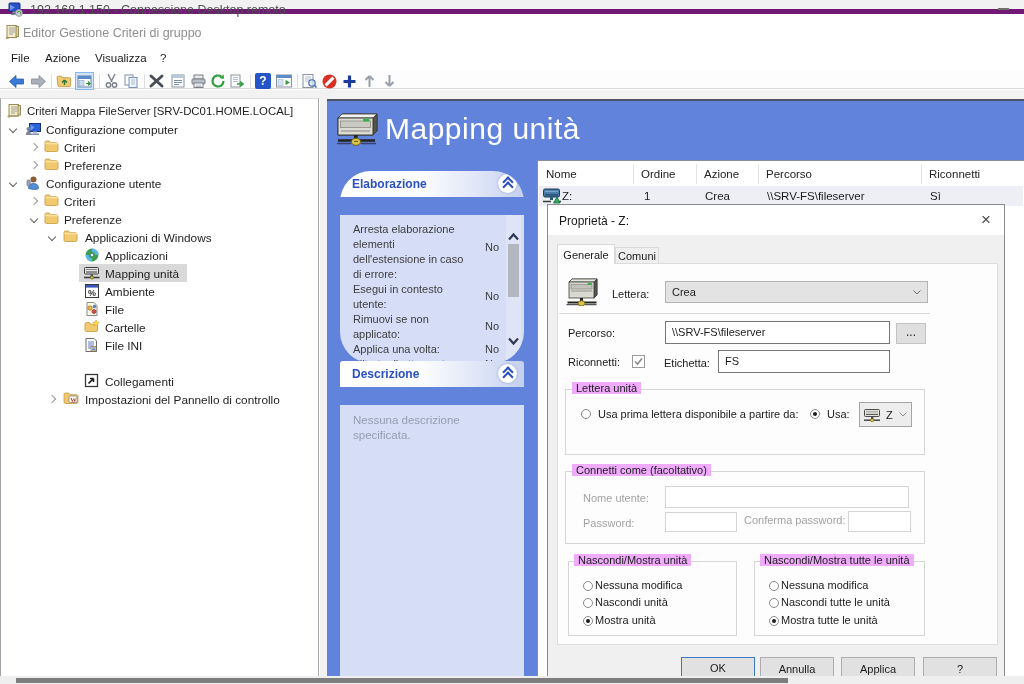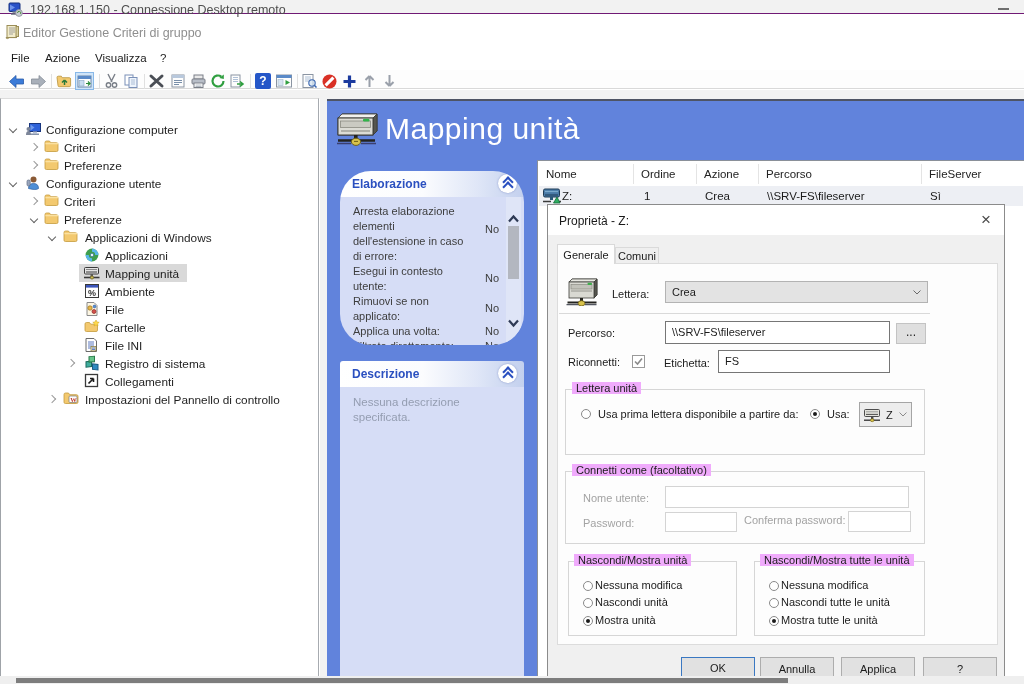--- a/index.html
+++ b/index.html
@@ -2,21 +2,21 @@
 <html><head>
 <meta charset="utf-8">
 <style>
 * { margin:0; padding:0; box-sizing:border-box; }
 html,body { width:1024px; height:684px; overflow:hidden; background:#fff;
   font-family:"Liberation Sans", sans-serif; }
 .abs { position:absolute; }
 #stage { position:relative; width:1024px; height:684px; }
 
 #rdpbar { left:0; top:0; width:1024px; height:14px; background:#f2f2f2;
-  border-bottom:1px solid #701a75; }
+  border-bottom:5px solid #701a75; }
 #rdpbar .txt { position:absolute; left:30px; top:3px; font-size:12.5px; color:#4e4e4e; }
 #mini { position:absolute; left:998px; top:8px; width:11px; height:2px; background:#6f6f6f; }
 #titlebar { left:0; top:19px; width:1024px; height:26px; background:#fff; }
 #titlebar .txt { position:absolute; left:23px; top:7px; font-size:12.5px; color:#8e8e8e; }
 #menubar { left:0; top:45px; width:1024px; height:25px; background:#fff; font-size:11.5px; color:#1b1b1b; }
 #menubar span { position:absolute; top:7px; }
 #toolbar { left:0; top:70px; width:1024px; height:19px; background:#fdfdfd; border-bottom:1px solid #d9d9d9; }
 #toolbar > * { transform:translateY(2px); }
 #band { left:0; top:90px; width:1024px; height:9px; background:#f2f2f2; }
 
@@ -24,21 +24,21 @@
   border-right:1px solid #a7abb0; border-left:1px solid #9fa3a8; border-top:1px solid #dcdcdc; overflow:hidden; }
 #splitter { left:320px; top:98px; width:7px; height:578px; background:#f2f2f2; }
 #rightpane { left:327px; top:99px; width:697px; height:577px; background:#6183dc; }
 #rp-topline { left:327px; top:99px; width:697px; height:2px; background:#4e5464; }
 #bigtitle { left:385px; top:112px; font-size:30px; color:#ffffff; letter-spacing:0.5px; }
 
 .panel { position:absolute; left:340px; width:184px; border-radius:3px 3px 0 0; overflow:hidden; }
 .phead { position:relative; height:26px;
   background:linear-gradient(to right,#ffffff 0%,#fbfcfe 45%,#dfe6f7 75%,#c3d0ee 100%); }
 .phead .t { position:absolute; left:12px; top:6px; font-size:12px; font-weight:bold; color:#2b50c0; }
-.pbody { background:#d6ddf6; position:relative; }
+.pbody { background:#d6ddf6; position:relative;margin-top:18px; }
 .chev { position:absolute; right:7px; top:3px; width:19px; height:19px; border-radius:50%;
   background:#fff; box-shadow:0 0 2px rgba(60,80,160,.5); }
 .chev::before { content:""; position:absolute; left:5.5px; top:4px; width:6px; height:6px;
   border-left:2px solid #2b50c0; border-top:2px solid #2b50c0; transform:rotate(45deg) scaleY(1); }
 .chev::after { content:""; position:absolute; left:5.5px; top:8.5px; width:6px; height:6px;
   border-left:2px solid #2b50c0; border-top:2px solid #2b50c0; transform:rotate(45deg); }
 
 #listarea { left:537px; top:160px; width:487px; height:516px; background:#fff;
   border-left:1px solid #8a9099; border-top:1px solid #8a9099; }
 .lhead { position:absolute; top:7px; font-size:11.5px; color:#232323; }
@@ -195,20 +195,32 @@
       </svg>
     <svg width="15" height="16" style="position:absolute;left:362px;top:1px" viewBox="0 0 15 16">
         <path d="M7.5 14 V4 M7.5 3 L3.5 7 M7.5 3 L11.5 7" stroke="#9aa0aa" stroke-width="2" fill="none"></path>
       </svg>
     <svg width="15" height="16" style="position:absolute;left:382px;top:1px" viewBox="0 0 15 16">
         <path d="M7.5 2 V12 M7.5 13 L3.5 9 M7.5 13 L11.5 9" stroke="#9aa0aa" stroke-width="2" fill="none"></path>
       </svg>
   </div>
   <div id="band" class="abs"></div>
   <div id="tree" class="abs">
+    <div class="trow" style="left:0;top:3px;width:319px;">
+      <span class="ticon" style="left:5px">
+          <svg width="16" height="15" viewBox="0 0 16 15">
+            <rect x="3" y="1.5" width="9.5" height="11.5" fill="#f2ecca" stroke="#9b8e58"></rect>
+            <rect x="12" y="2.5" width="2.5" height="9.5" fill="#d9d09f" stroke="#9b8e58"></rect>
+            <path d="M2 13 h10" stroke="#9b8e58"></path>
+            <path d="M1.5 13.5 q1.5 1.5 3 0" stroke="#9b8e58" fill="#e8e1b8"></path>
+            <path d="M5 4 h6 M5 6 h6 M5 8 h6 M5 10 h4" stroke="#8f8f8f" stroke-width="0.8"></path>
+          </svg>
+        </span>
+        <span class="tx" style="left:26px;font-size:11.4px">Criteri Mappa FileServer [SRV-DC01.HOME.LOCAL]</span>
+    </div>
     <div class="trow" style="left:0;top:21px;width:319px;">
       <span class="tchev v" style="left:8px"></span>
         <span class="ticon" style="left:24px">
           <svg width="17" height="16" viewBox="0 0 17 16">
             <rect x="4.5" y="2.5" width="11" height="8" fill="#2e62d9" stroke="#17357e"></rect>
             <path d="M5.5 3.5 l4 3 -4 3 z" fill="#6f9aec"></path>
             <rect x="8" y="10.5" width="4" height="2" fill="#b9c4d8"></rect>
             <rect x="6" y="12.5" width="8" height="1.5" fill="#8795ad"></rect>
             <circle cx="3.5" cy="8" r="2" fill="#7d8699"></circle>
             <path d="M1 14 q0-4 2.5-4 t2.5 4 z" fill="#7d8699"></path>
@@ -335,31 +347,20 @@
         <span class="tx" style="left:104px">File INI</span>
     </div>
     <div class="trow" style="left:0;top:219px;width:319px;">
       <span class="ticon" style="left:83px">
           <svg width="16" height="14" viewBox="0 0 16 14">
             <path d="M1 5 q0-1.5 1.5-1.5 h3 l1.2 1.7 h5.3 q1.5 0 1.5 1.5 v4.5 q0 1.3-1.5 1.3 h-9.5 q-1.5 0-1.5-1.3 z" fill="#f3c96f" stroke="#c49a3c" stroke-width="0.8"></path>
             <path d="M12 1 l1 2 2.2 0.3 -1.6 1.5 0.4 2.2 -2-1.1 -2 1.1 0.4-2.2 -1.6-1.5 2.2-0.3 z" fill="#ffd94a" stroke="#c8a018" stroke-width="0.5"></path>
           </svg>
         </span>
         <span class="tx" style="left:104px">Cartelle</span>
-    </div>
-    <div class="trow" style="left:0;top:255px;width:319px;">
-      <span class="tchev r" style="left:66px"></span>
-        <span class="ticon" style="left:83px">
-          <svg width="17" height="16" viewBox="0 0 17 16">
-            <rect x="2" y="7" width="5.5" height="5.5" fill="#3fae9e" stroke="#1d6c60" transform="skewY(-8 )"></rect>
-            <rect x="8.5" y="8" width="5.5" height="5.5" fill="#2f8ac0" stroke="#1a5a84" transform="skewY(6)"></rect>
-            <rect x="5" y="2" width="5.5" height="5.5" fill="#66c48a" stroke="#2a7a4a" transform="skewY(-4)"></rect>
-          </svg>
-        </span>
-        <span class="tx" style="left:104px">Registro di sistema</span>
     </div>
     <div class="trow" style="left:0;top:273px;width:319px;">
       <span class="ticon" style="left:83px">
           <svg width="15" height="15" viewBox="0 0 15 15">
             <rect x="1.5" y="1.5" width="12" height="12" fill="#fff" stroke="#3a3a3a" stroke-width="1.3"></rect>
             <path d="M4.5 10.5 L9.5 5.5 M9.5 5.5 h-3.5 M9.5 5.5 v3.5" stroke="#1a1a1a" stroke-width="1.6" fill="none"></path>
           </svg>
         </span>
         <span class="tx" style="left:104px">Collegamenti</span>
     </div>
@@ -431,21 +432,21 @@
     <div class="pbody" style="height:289px;">
       <div style="position:absolute;left:13px;top:8px;font-size:11.5px;color:#949db1;line-height:15px;">Nessuna descrizione<br>specificata.</div>
     </div>
   </div>
 
   <div id="listarea" class="abs">
     <span class="lhead" style="left:8px">Nome</span>
     <span class="lhead" style="left:103px">Ordine</span>
     <span class="lhead" style="left:166px">Azione</span>
     <span class="lhead" style="left:228px">Percorso</span>
-    <span class="lhead" style="left:391px">FileServer</span>
+    <span class="lhead" style="left:391px">Riconnetti</span>
     <div class="lsep" style="left:95px"></div>
     <div class="lsep" style="left:158px"></div>
     <div class="lsep" style="left:220px"></div>
     <div class="lsep" style="left:383px"></div>
     <div id="headline"></div>
     <div id="lrow">
       <svg width="20" height="17" viewBox="0 0 20 17" style="position:absolute;left:3px;top:1px">
         <rect x="1.5" y="2" width="16" height="8" rx="1.5" fill="#4a7aa8" stroke="#1d3a54" stroke-width="1"></rect>
         <path d="M3 4.5 h13" stroke="#7aa8cc" stroke-width="1.2"></path>
         <path d="M3 8 h13" stroke="#1d3a54" stroke-width="1"></path>

